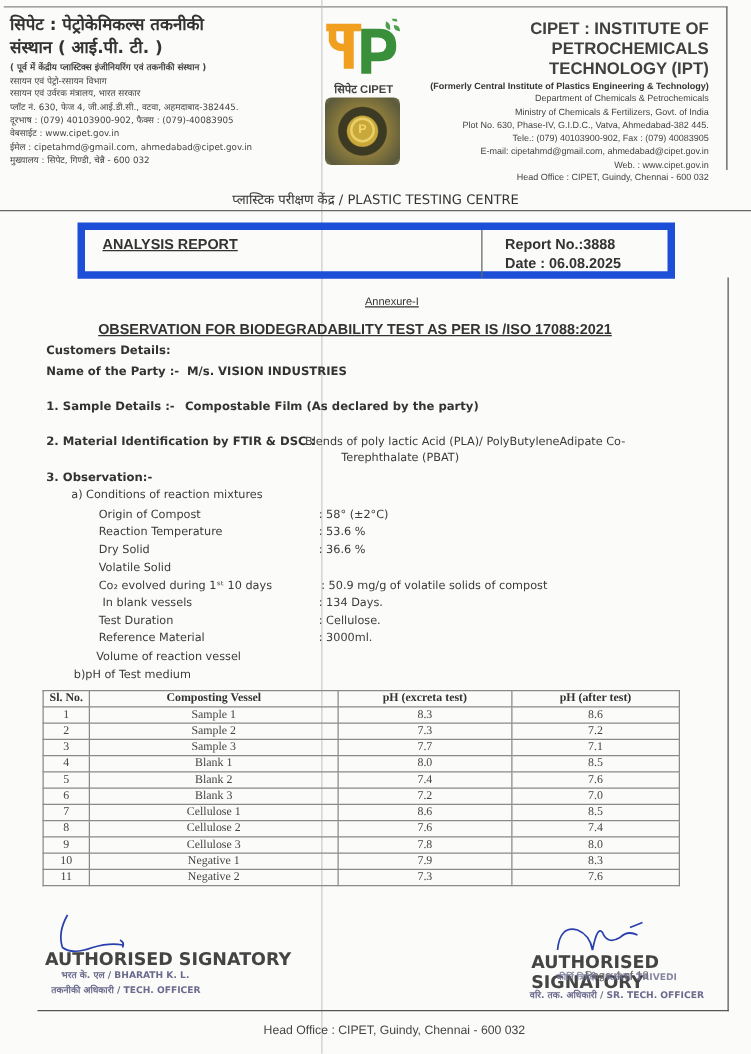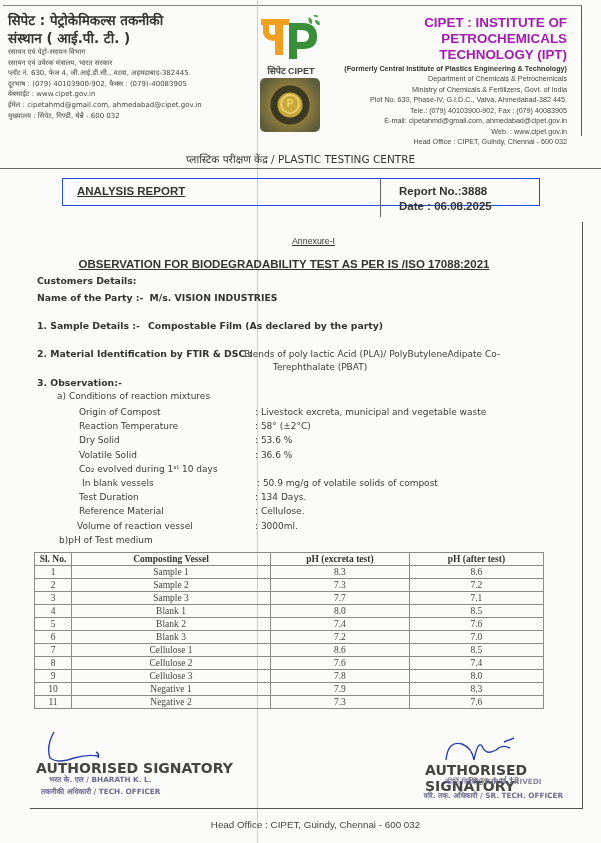--- a/index.html
+++ b/index.html
@@ -14,31 +14,31 @@
     .hdr-left .small { font-family: "DejaVu Sans", sans-serif; font-size: 7px; line-height: 10.6px; color: #444; }
     .hdr-left .small.b { font-weight: bold; font-size: 7px; }
 
     .logo { left: 257px; top: 15px; width: 62px; height: 110px; }
     .logo-text { position: absolute; left: 2px; top: 49px; width: 64px; text-align: center; font-size: 9px; font-weight: bold; color: #444; }
     .hologram { position: absolute; left: 3px; top: 63px; width: 60px; height: 54px; border-radius: 5px;
       background: radial-gradient(circle at 50% 50%, #c9a83a 0 12px, #3d3a24 13px 19px, #8b7a3c 20px, #5b5a3c 35px, #9a8c5e 45px); }
     .hologram .inner { position: absolute; left: 20px; top: 16px; width: 20px; height: 20px; border-radius: 50%; border: 2px solid #e8cf6a; color: #f2d56c; font-size: 10px; font-weight: bold; text-align: center; line-height: 16px; }
 
     .hdr-right { right: 34px; top: 15px; width: 260px; text-align: right; }
-    .hdr-right .t1 { font-size: 13.4px; font-weight: bold; line-height: 16px; color: #a21caf; }
+    .hdr-right .t1 { font-size: 13.4px; font-weight: bold; line-height: 16px; color: #404040; }
     .hdr-right .t2 { font-size: 7.2px; font-weight: bold; line-height: 11px; color: #333; }
     .hdr-right .t3 { font-size: 7.2px; line-height: 10.5px; color: #444; }
 
     .hdr-border { left: 3px; top: 5px; width: 579px; height: 131px; border-right: 1px solid #555; border-top: 1px solid #888; }
 
     .ptc { left: 0; top: 152px; width: 601px; text-align: center; font-size: 10.5px; font-family: "DejaVu Sans", sans-serif; color: #333; }
     .ptc-rule { left: 0; top: 168px; width: 601px; height: 1px; background: #666; }
 
     
-    .report-box { left: 62px; top: 178px; width: 478px; height: 28px; border: 1px solid #1d4ed8; }
+    .report-box { left: 62px; top: 178px; width: 478px; height: 45px; border: 6px solid #1d4ed8; }
     .report-box .divider { position: absolute; left: 317px; top: 0; width: 1px; height: 38px; background: #666; }
     .report-title { position: absolute; left: 14px; top: 6px; font-size: 11.5px; font-weight: bold; text-decoration: underline; color: #333; }
     .report-no { position: absolute; left: 336px; top: 5px; font-size: 11.5px; font-weight: bold; color: #333; line-height: 15px; }
 
     
     .page-border { left: 30px; top: 222px; width: 553px; height: 587px; border-right: 1.5px solid #555; border-bottom: 1.5px solid #555; }
 
     .annex { left: 0; top: 236px; width: 567px; text-align: center; padding-left: 60px; font-size: 8.8px; text-decoration: underline; color: #333; }
     .obs-title { left: 0; top: 258px; width: 538px; text-align: center; padding-left: 30px; font-size: 11.5px; font-weight: bold; text-decoration: underline; color: #333; }
 
@@ -59,20 +59,21 @@
     svg.scrawl { position: absolute; }
   </style>
 </head>
 <body>
 
 <div class="abs hdr-border"></div>
 
 <div class="abs hdr-left">
   <div class="h1">सिपेट : पेट्रोकेमिकल्स तकनीकी</div>
   <div class="h1">संस्थान ( आई.पी. टी. )</div>
+  <div class="small b" style="margin-top:2px">( पूर्व में केंद्रीय प्लास्टिक्स इंजीनियरिंग एवं तकनीकी संस्थान )</div>
   <div class="small">रसायन एवं पेट्रो-रसायन विभाग</div>
   <div class="small">रसायन एवं उर्वरक मंत्रालय, भारत सरकार</div>
   <div class="small">प्लॉट नं. 630, फेज 4, जी.आई.डी.सी., वटवा, अहमदाबाद-382445.</div>
   <div class="small">दूरभाष : (079) 40103900-902, फैक्स : (079)-40083905</div>
   <div class="small">वेबसाईट : www.cipet.gov.in</div>
   <div class="small">ईमेल : cipetahmd@gmail.com, ahmedabad@cipet.gov.in</div>
   <div class="small">मुख्यालय : सिपेट, गिण्डी, चेन्नै - 600 032</div>
 </div>
 
 <div class="abs logo">
@@ -143,21 +144,20 @@
   <div>Reaction Temperature</div>
   <div>Dry Solid</div>
   <div>Volatile Solid</div>
   <div>Co₂ evolved during 1ˢᵗ 10 days</div>
   <div style="padding-left:3px"> In blank vessels</div>
   <div>Test Duration</div>
   <div>Reference Material</div>
   <div style="margin-left:-2px">Volume of reaction vessel</div>
 </div>
 <div class="abs sm" style="left:255px; top:405px; line-height:14.2px;">
-  <div>: Livestock excreta, municipal and vegetable waste</div>
   <div>: 58° (±2°C)</div>
   <div>:  53.6 %</div>
   <div>: 36.6 %</div>
   <div style="height:14.2px"></div>
   <div style="padding-left:2px">: 50.9 mg/g of volatile solids of compost</div>
   <div>: 134 Days.</div>
   <div>: Cellulose.</div>
   <div>: 3000ml.</div>
 </div>
 <div class="abs sm" style="left:59px; top:535px;">b)pH of Test medium</div>

